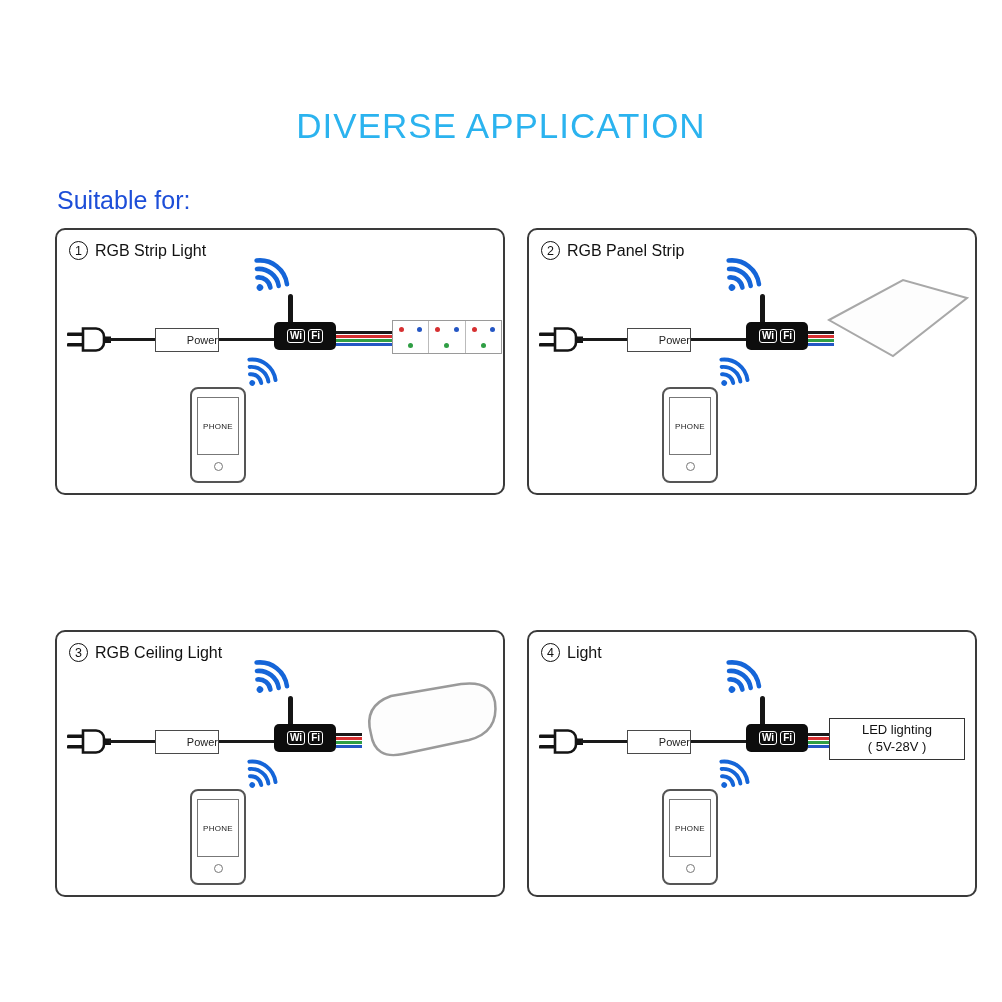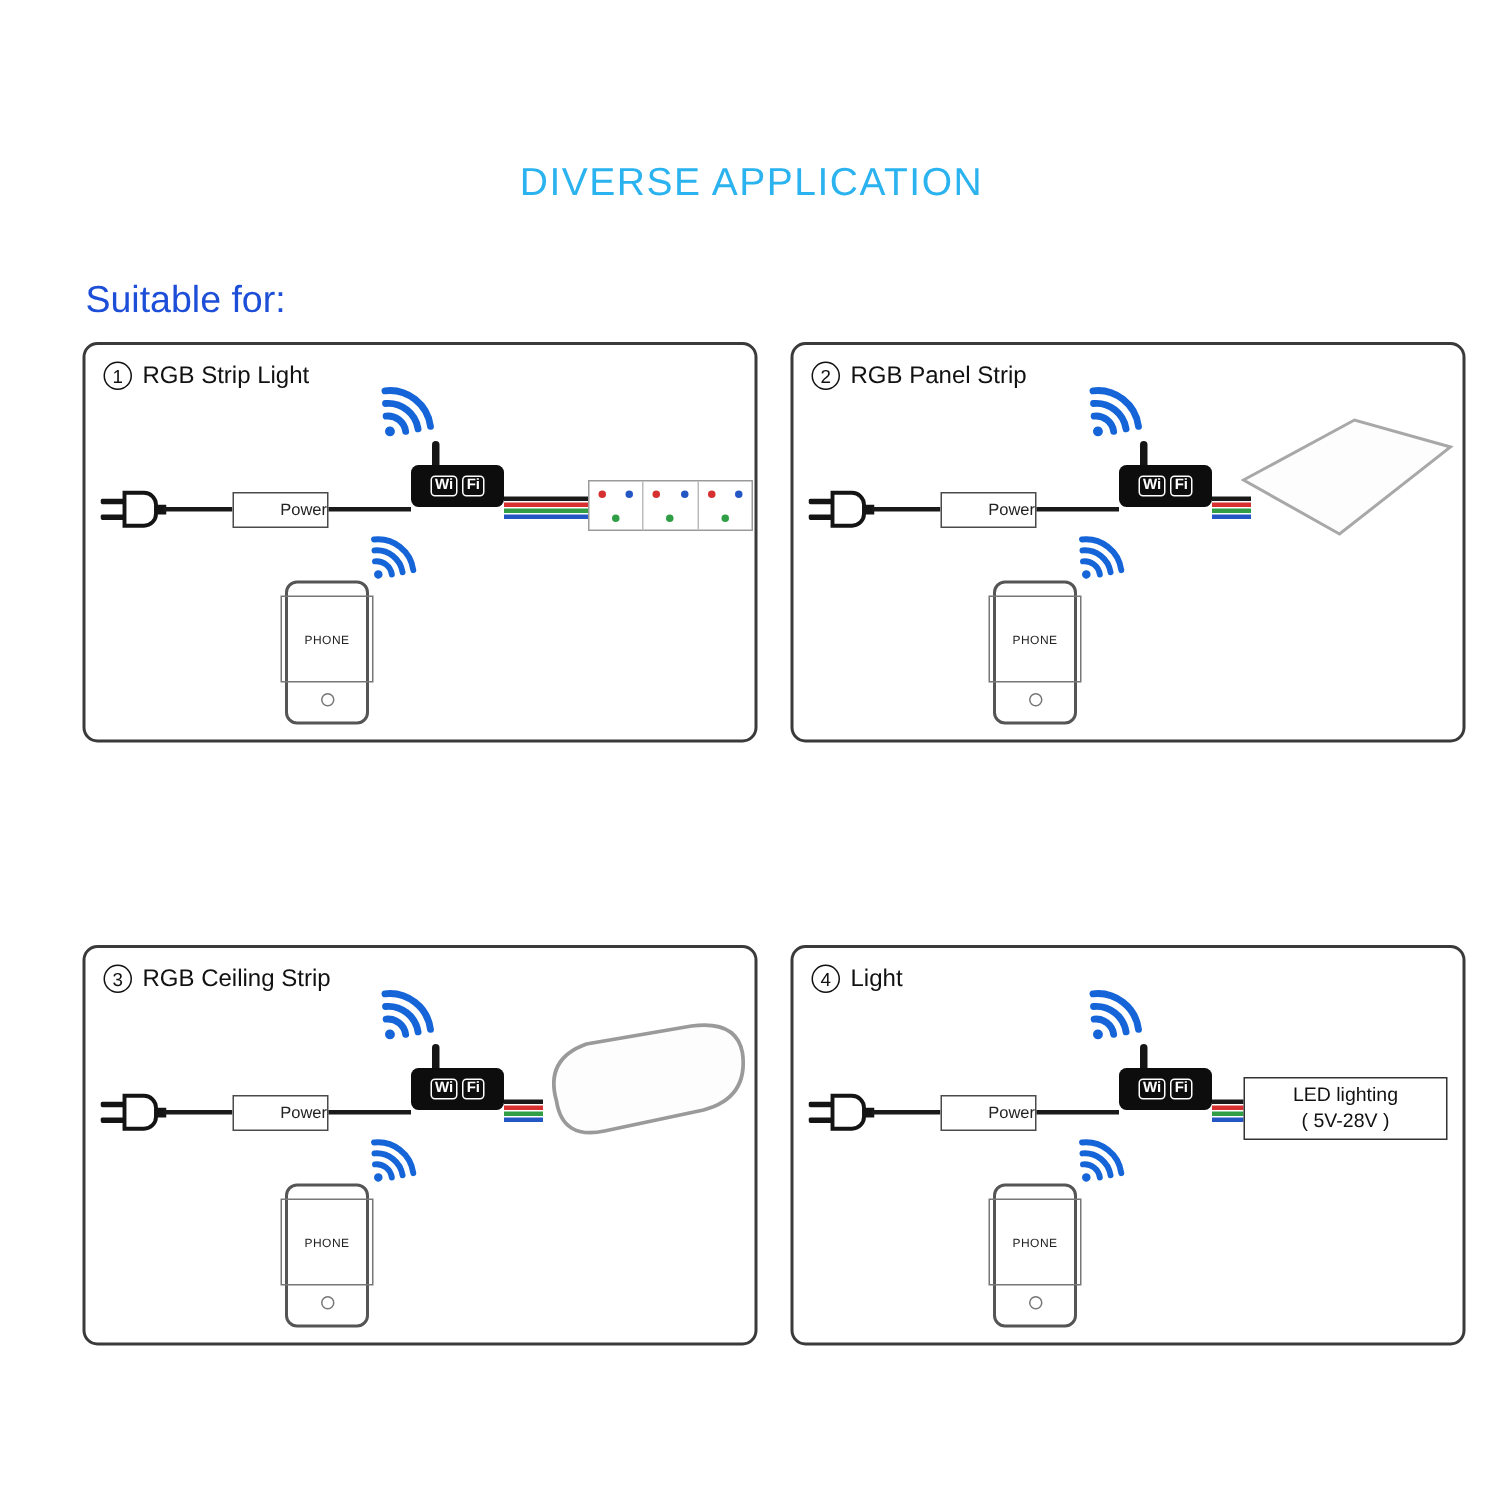--- a/index.html
+++ b/index.html
@@ -10,21 +10,21 @@
     --led-blue:#2456c4;
   }
   *{box-sizing:border-box;margin:0;padding:0;}
   html,body{background:#fff;}
   body{
     width:1002px;height:1002px;position:relative;overflow:hidden;
     font-family:"Liberation Sans","DejaVu Sans",sans-serif;color:#111;
   }
   .main-title{
     position:absolute;top:106px;left:0;width:100%;text-align:center;
-    font-size:26px;letter-spacing:1px;color:var(--accent-cyan);font-weight:400;
+    font-size:35px;letter-spacing:1px;color:var(--accent-cyan);font-weight:400;
   }
   .suitable{position:absolute;left:57px;top:186px;font-size:25px;color:#1d4ed8;}
   .panel{
     position:absolute;width:450px;height:267px;background:#fff;
     border:2px solid #3a3a3a;border-radius:10px;
   }
   .p-title{position:absolute;left:12px;top:11px;display:flex;align-items:center;gap:7px;}
   .num{
     width:19px;height:19px;border:1.5px solid #111;border-radius:50%;
     display:flex;align-items:center;justify-content:center;font-size:12.5px;flex:0 0 auto;
@@ -35,21 +35,21 @@
   .w1{left:52px;width:46px;}
   .w2{left:162px;width:55px;}
   .powerbox{
     position:absolute;left:98px;top:98px;width:64px;height:24px;background:#fff;
     border:1.5px solid #4a4a4a;display:flex;align-items:center;justify-content:flex-end;
   }
   .powerbox span{font-size:11px;color:#222;}
   .antenna{position:absolute;left:231px;top:64px;width:5px;height:34px;background:#151515;border-radius:3px 3px 0 0;}
   .antenna::after{content:"";position:absolute;left:-3px;bottom:0;width:11px;height:5px;background:#151515;border-radius:2px;}
   .controller{
-    position:absolute;left:217px;top:80px;width:62px;height:28px;background:#0d0d0d;
+    position:absolute;left:217px;top:92px;width:62px;height:28px;background:#0d0d0d;
     border-radius:5px;display:flex;align-items:center;justify-content:center;gap:3px;
   }
   .wifi-chip{
     color:#fff;font-weight:bold;font-size:10px;line-height:12px;
     border:1.5px solid #fff;border-radius:3px;padding:0 2px;
   }
   .wifi-icon{position:absolute;color:var(--wifi-blue);}
   .wifi-icon svg{display:block;width:100%;height:100%;}
   .wifi-ant{left:190px;top:24px;width:44px;height:44px;transform:rotate(38deg);}
   .wifi-ph{left:184px;top:124px;width:38px;height:38px;transform:rotate(38deg);}
@@ -67,21 +67,21 @@
   .seg:last-child{border-right:none;}
   .dot{position:absolute;width:5px;height:5px;border-radius:50%;}
   .dot.r{left:6px;top:6px;background:var(--led-red);}
   .dot.b{right:6px;top:6px;background:var(--led-blue);}
   .dot.g{left:50%;margin-left:-2.5px;bottom:5px;background:var(--led-green);}
   .phone{
     position:absolute;left:133px;top:157px;width:56px;height:96px;background:#fff;
     border:2.5px solid #555;border-radius:8px;display:flex;flex-direction:column;align-items:center;
   }
   .phone-screen{
-    margin-top:8px;width:62px;height:58px;border:1.5px solid #777;
+    margin-top:8px;width:42px;height:58px;border:1.5px solid #777;
     display:flex;align-items:center;justify-content:center;
   }
   .phone-screen span{font-size:8px;letter-spacing:.3px;color:#222;}
   .phone-home{width:9px;height:9px;border:1.5px solid #777;border-radius:50%;margin-top:7px;}
   .device-svg{position:absolute;}
   .ledbox{
     position:absolute;left:300px;top:86px;width:136px;height:42px;background:#fff;
     border:1.5px solid #333;display:flex;flex-direction:column;align-items:center;justify-content:center;
   }
   .ledbox span{font-size:13px;line-height:1.3;color:#111;white-space:nowrap;}
@@ -210,21 +210,21 @@
     <div class="phone-screen">
         <span>PHONE</span>
       </div>
     <div class="phone-home"></div>
   </div>
 </section>
 
 <section class="panel" style="left:55px;top:630px;">
   <div class="p-title">
     <span class="num">3</span>
-    <span class="p-label">RGB Ceiling Strip</span>
+    <span class="p-label">RGB Ceiling Light</span>
   </div>
   <svg class="plug" viewBox="0 0 44 34">
       <use href="#plug-shape" xlink:href="#plug-shape"></use>
     </svg>
   <div class="wire w1"></div>
   <div class="powerbox">
       <span>Power</span>
     </div>
   <div class="wire w2"></div>
   <div class="antenna"></div>

